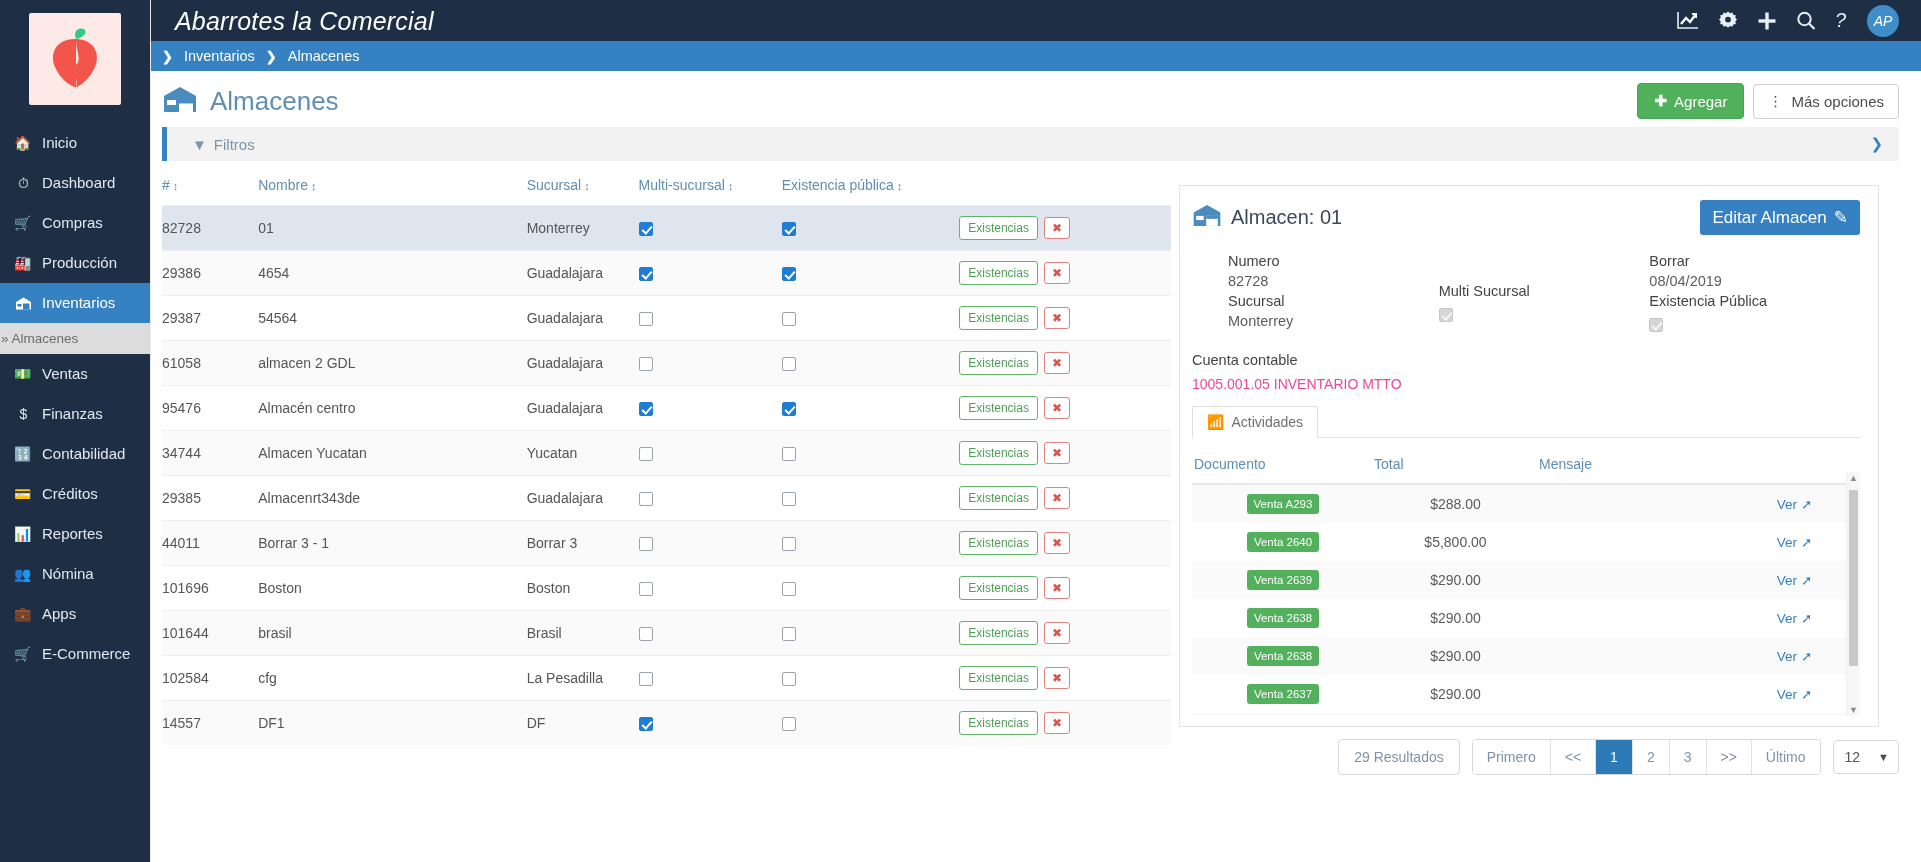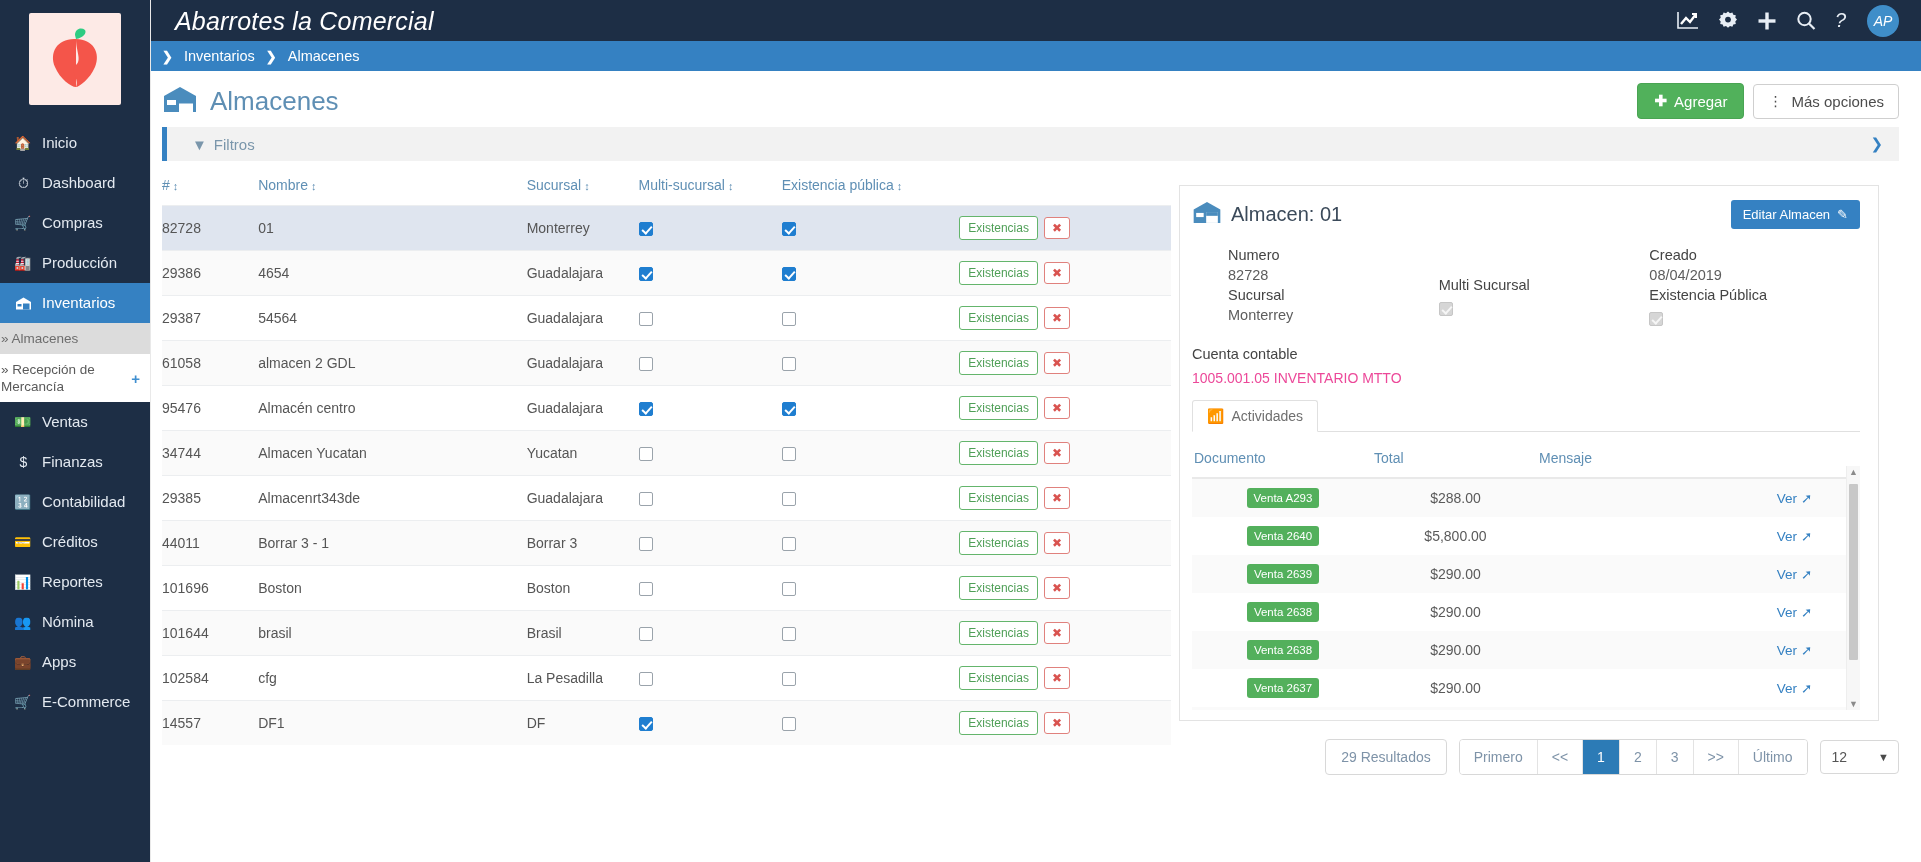--- a/index.html
+++ b/index.html
@@ -152,21 +152,21 @@
   
   .detail {
     width: 700px; flex: 0 0 700px; margin: 24px 22px 0 8px;
     border: 1px solid #e3e3e3; background: #fff;
     position: relative; padding: 14px 18px 10px 12px;
   }
   .detail-head { display: flex; align-items: center; justify-content: space-between; gap: 45px; }
   .detail-title { display: flex; align-items: center; gap: 9px; font-size: 20px; color: #3b4a5a; font-weight: 400;}
   .btn-edit {
     background: #3581c2; color: #fff; border: none; border-radius: 3px;
-    font-size: 13px; padding: 7px 12px; cursor: pointer;
+    font-size: 17px; padding: 7px 12px; cursor: pointer;
     display: inline-flex; align-items: center; gap: 7px;
   }
   .detail-grid {
     display: grid; grid-template-columns: 1fr 1fr 1fr;
     margin-top: 16px; row-gap: 0; font-size: 14.5px; color: #555; margin-left: 36px;
   }
   .fld-label { color: #444; line-height: 20px; }
   .fld-value { color: #5d5d5d; line-height: 20px; }
   .cuenta { margin-top: 18px; font-size: 14.5px; color: #444; }
   .cuenta-val { margin-top: 8px; font-size: 14px; color: #ec4899; }
@@ -206,21 +206,21 @@
   .pg-btn {
     padding: 9px 14px; font-size: 14px; color: #7e93a8; background: #fff;
     border-right: 1px solid #e3e3e3; cursor: pointer; min-width: 34px; text-align: center;
   }
   .pg-btn:last-child { border-right: none; }
   .pg-btn.active { background: #2c7bb6; color: #fff; }
   .pg-single { border: 1px solid #d8d8d8; border-radius: 4px; padding: 9px 15px; font-size: 14px; color: #7e93a8; background:#fff; }
   .pg-select {
     border: 1px solid #d8d8d8; border-radius: 4px; padding: 8px 9px 8px 11px;
     font-size: 14px; color: #555; background: #fff; cursor: pointer;
-    display: flex; align-items: center; gap: 31px;
+    display: flex; align-items: center; gap: 18px;
   }
   .pg-select .cv { color: #4a4a4a; font-size: 11px; }
 
   .vdivider { position:absolute; left:0; top:0; bottom:0; width:1px; background:#e9e9e9; }
 </style>
 </head>
 <body>
 
 <div class="app">
 
@@ -256,24 +256,20 @@
               <path d="M1 5 L8.5 0.5 L16 5 L16 12.5 L1 12.5 Z" fill="#ffffff"></path>
               <rect x="2.5" y="7" width="4" height="2.5" fill="#3581c2"></rect>
               <rect x="8" y="6.5" width="6.5" height="6" fill="#3581c2"></rect>
             </svg>
         </span>
         <span>Inventarios</span>
       </div>
 
       <div class="nav-sub">
         <span>» Almacenes</span>
-      </div>
-      <div class="nav-sub white">
-        <span>» Recepción de Mercancía</span>
-        <span class="plus">+</span>
       </div>
 
       <div class="nav-item">
         <span class="ic">💵</span>
         <span>Ventas</span>
       </div>
       <div class="nav-item">
         <span class="ic">$</span>
         <span>Finanzas</span>
       </div>
@@ -586,21 +582,21 @@
             <div class="fld-label">Numero</div>
             <div class="fld-value">82728</div>
             <div class="fld-label">Sucursal</div>
             <div class="fld-value">Monterrey</div>
           </div>
           <div>
             <div class="fld-label" style="margin-top:30px;">Multi Sucursal</div>
             <div class="fld-value" style="margin-top:3px;"><span class="cb dis"></span></div>
           </div>
           <div>
-            <div class="fld-label">Creado</div>
+            <div class="fld-label">Borrar</div>
             <div class="fld-value">08/04/2019</div>
             <div class="fld-label">Existencia Pública</div>
             <div class="fld-value" style="margin-top:3px;"><span class="cb dis"></span></div>
           </div>
         </div>
 
         <div class="cuenta">Cuenta contable</div>
         <div class="cuenta-val">1005.001.05 INVENTARIO MTTO</div>
 
         <div class="tabs">

